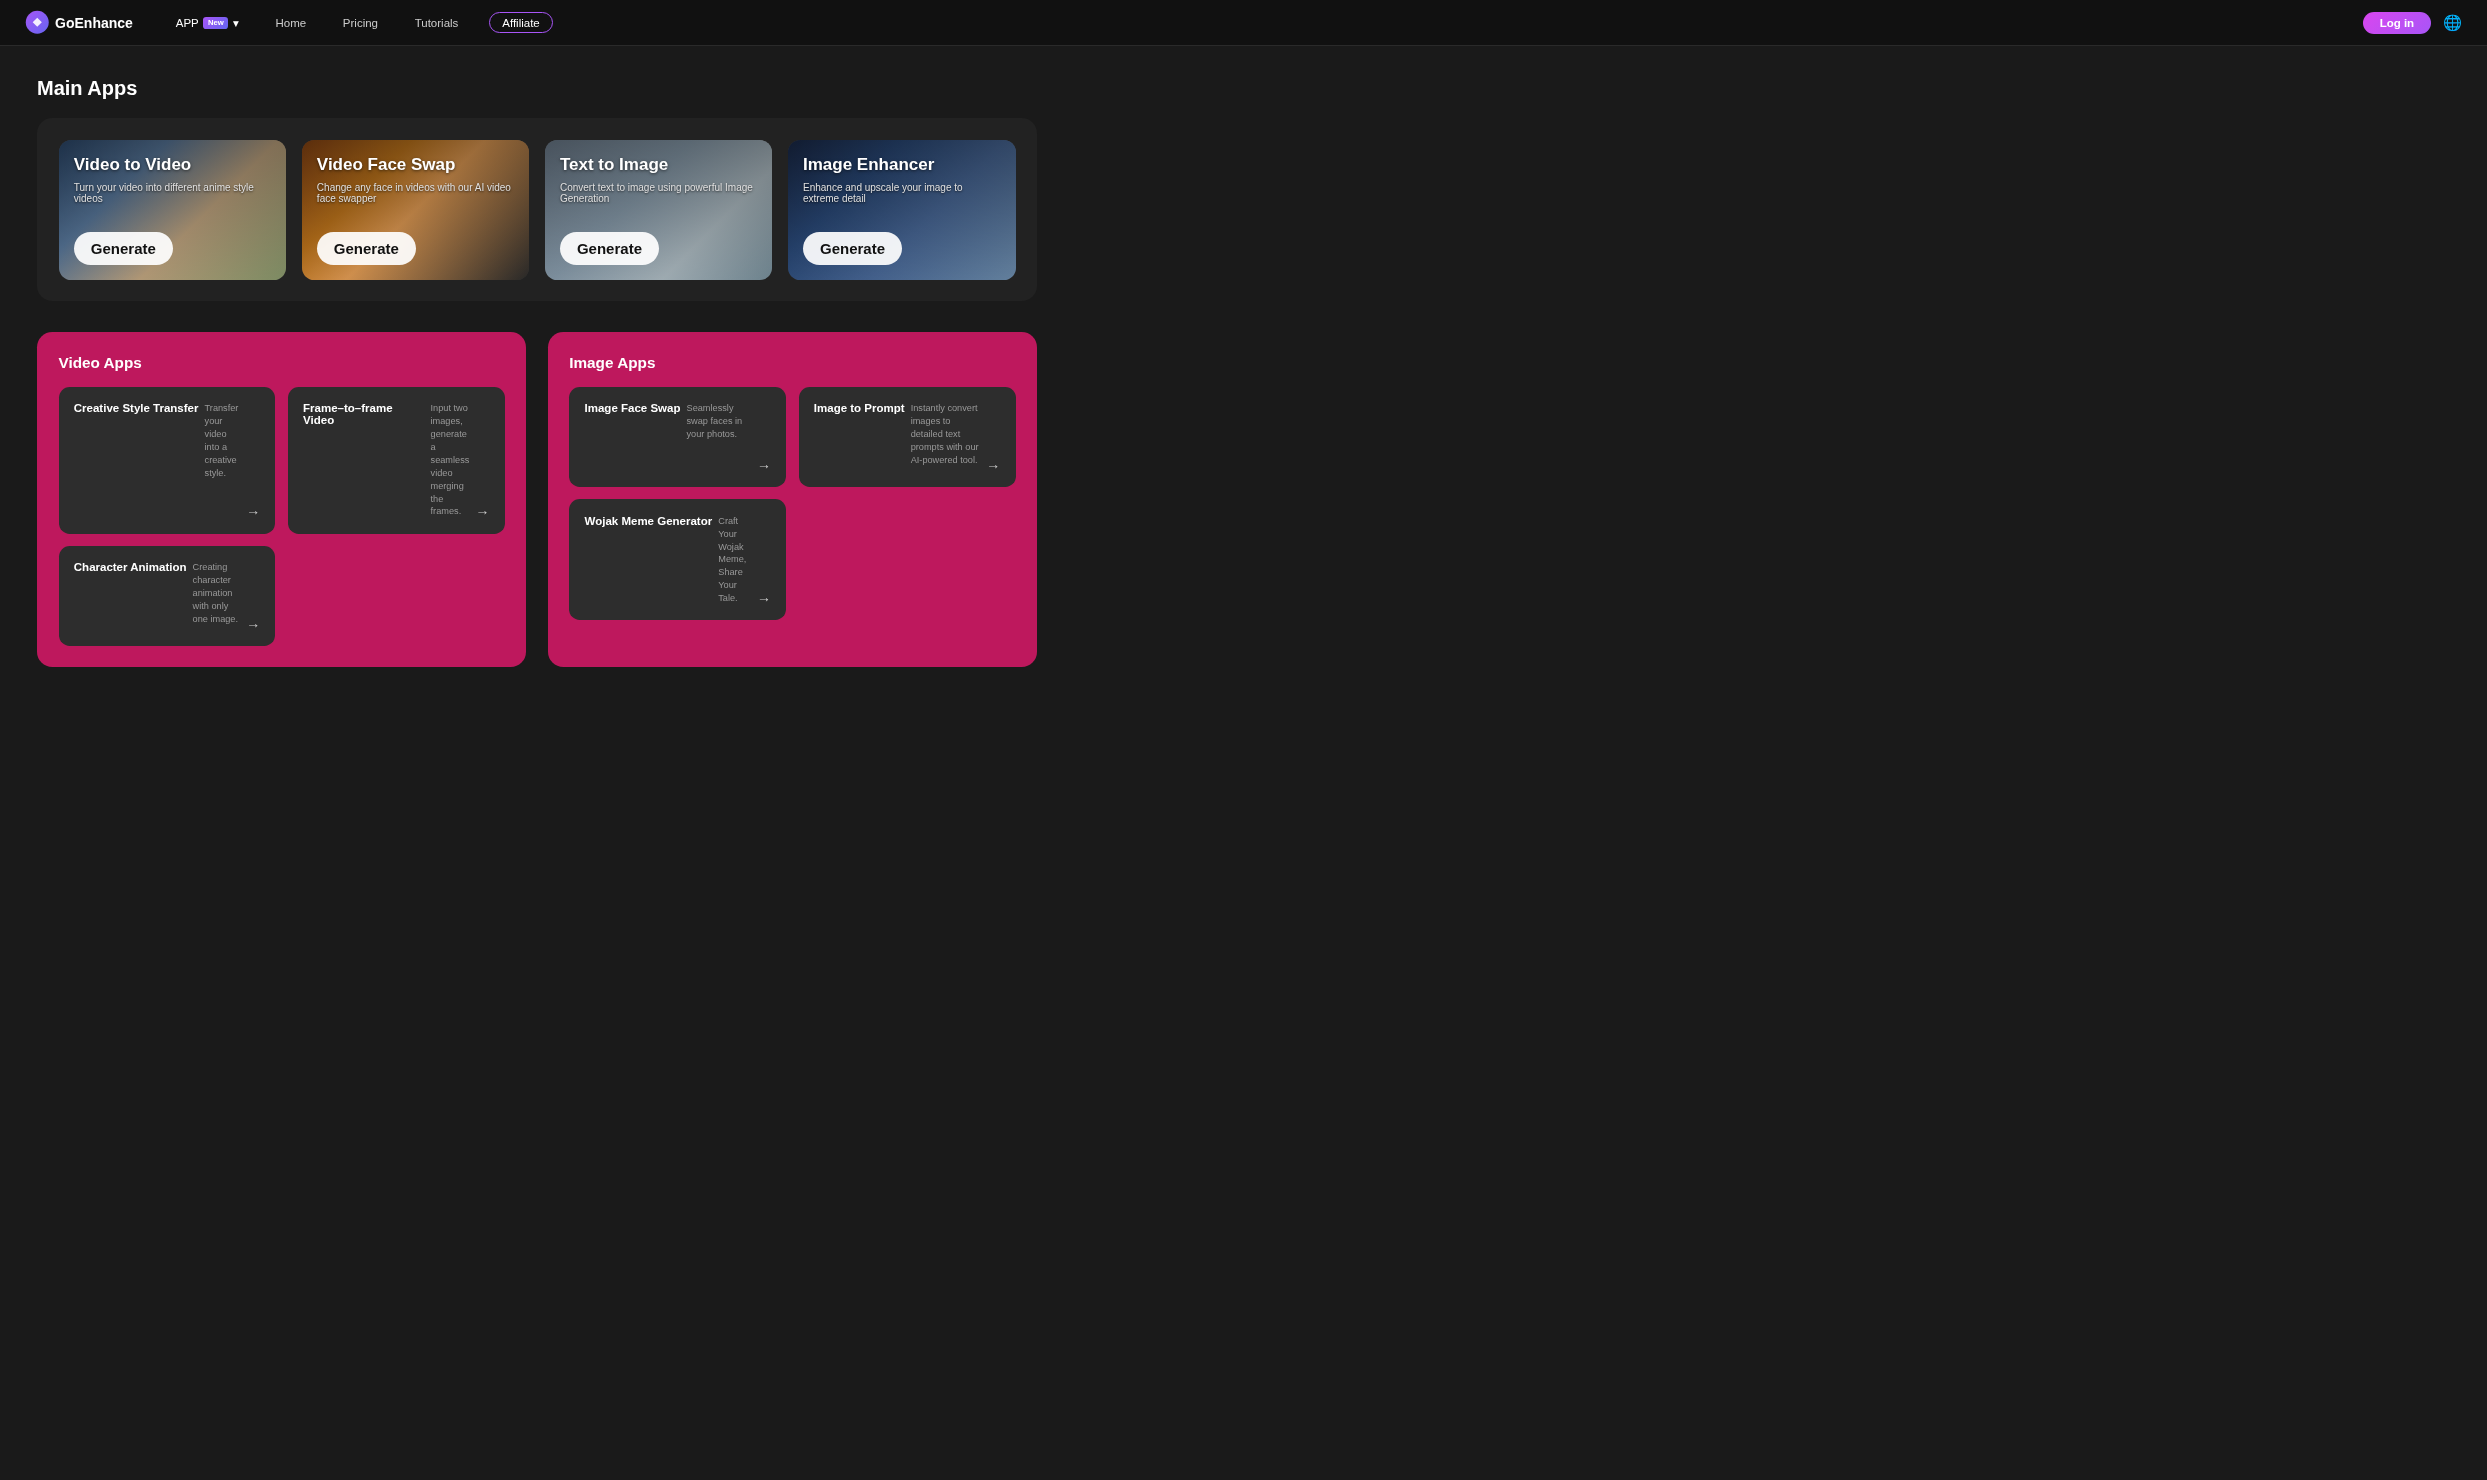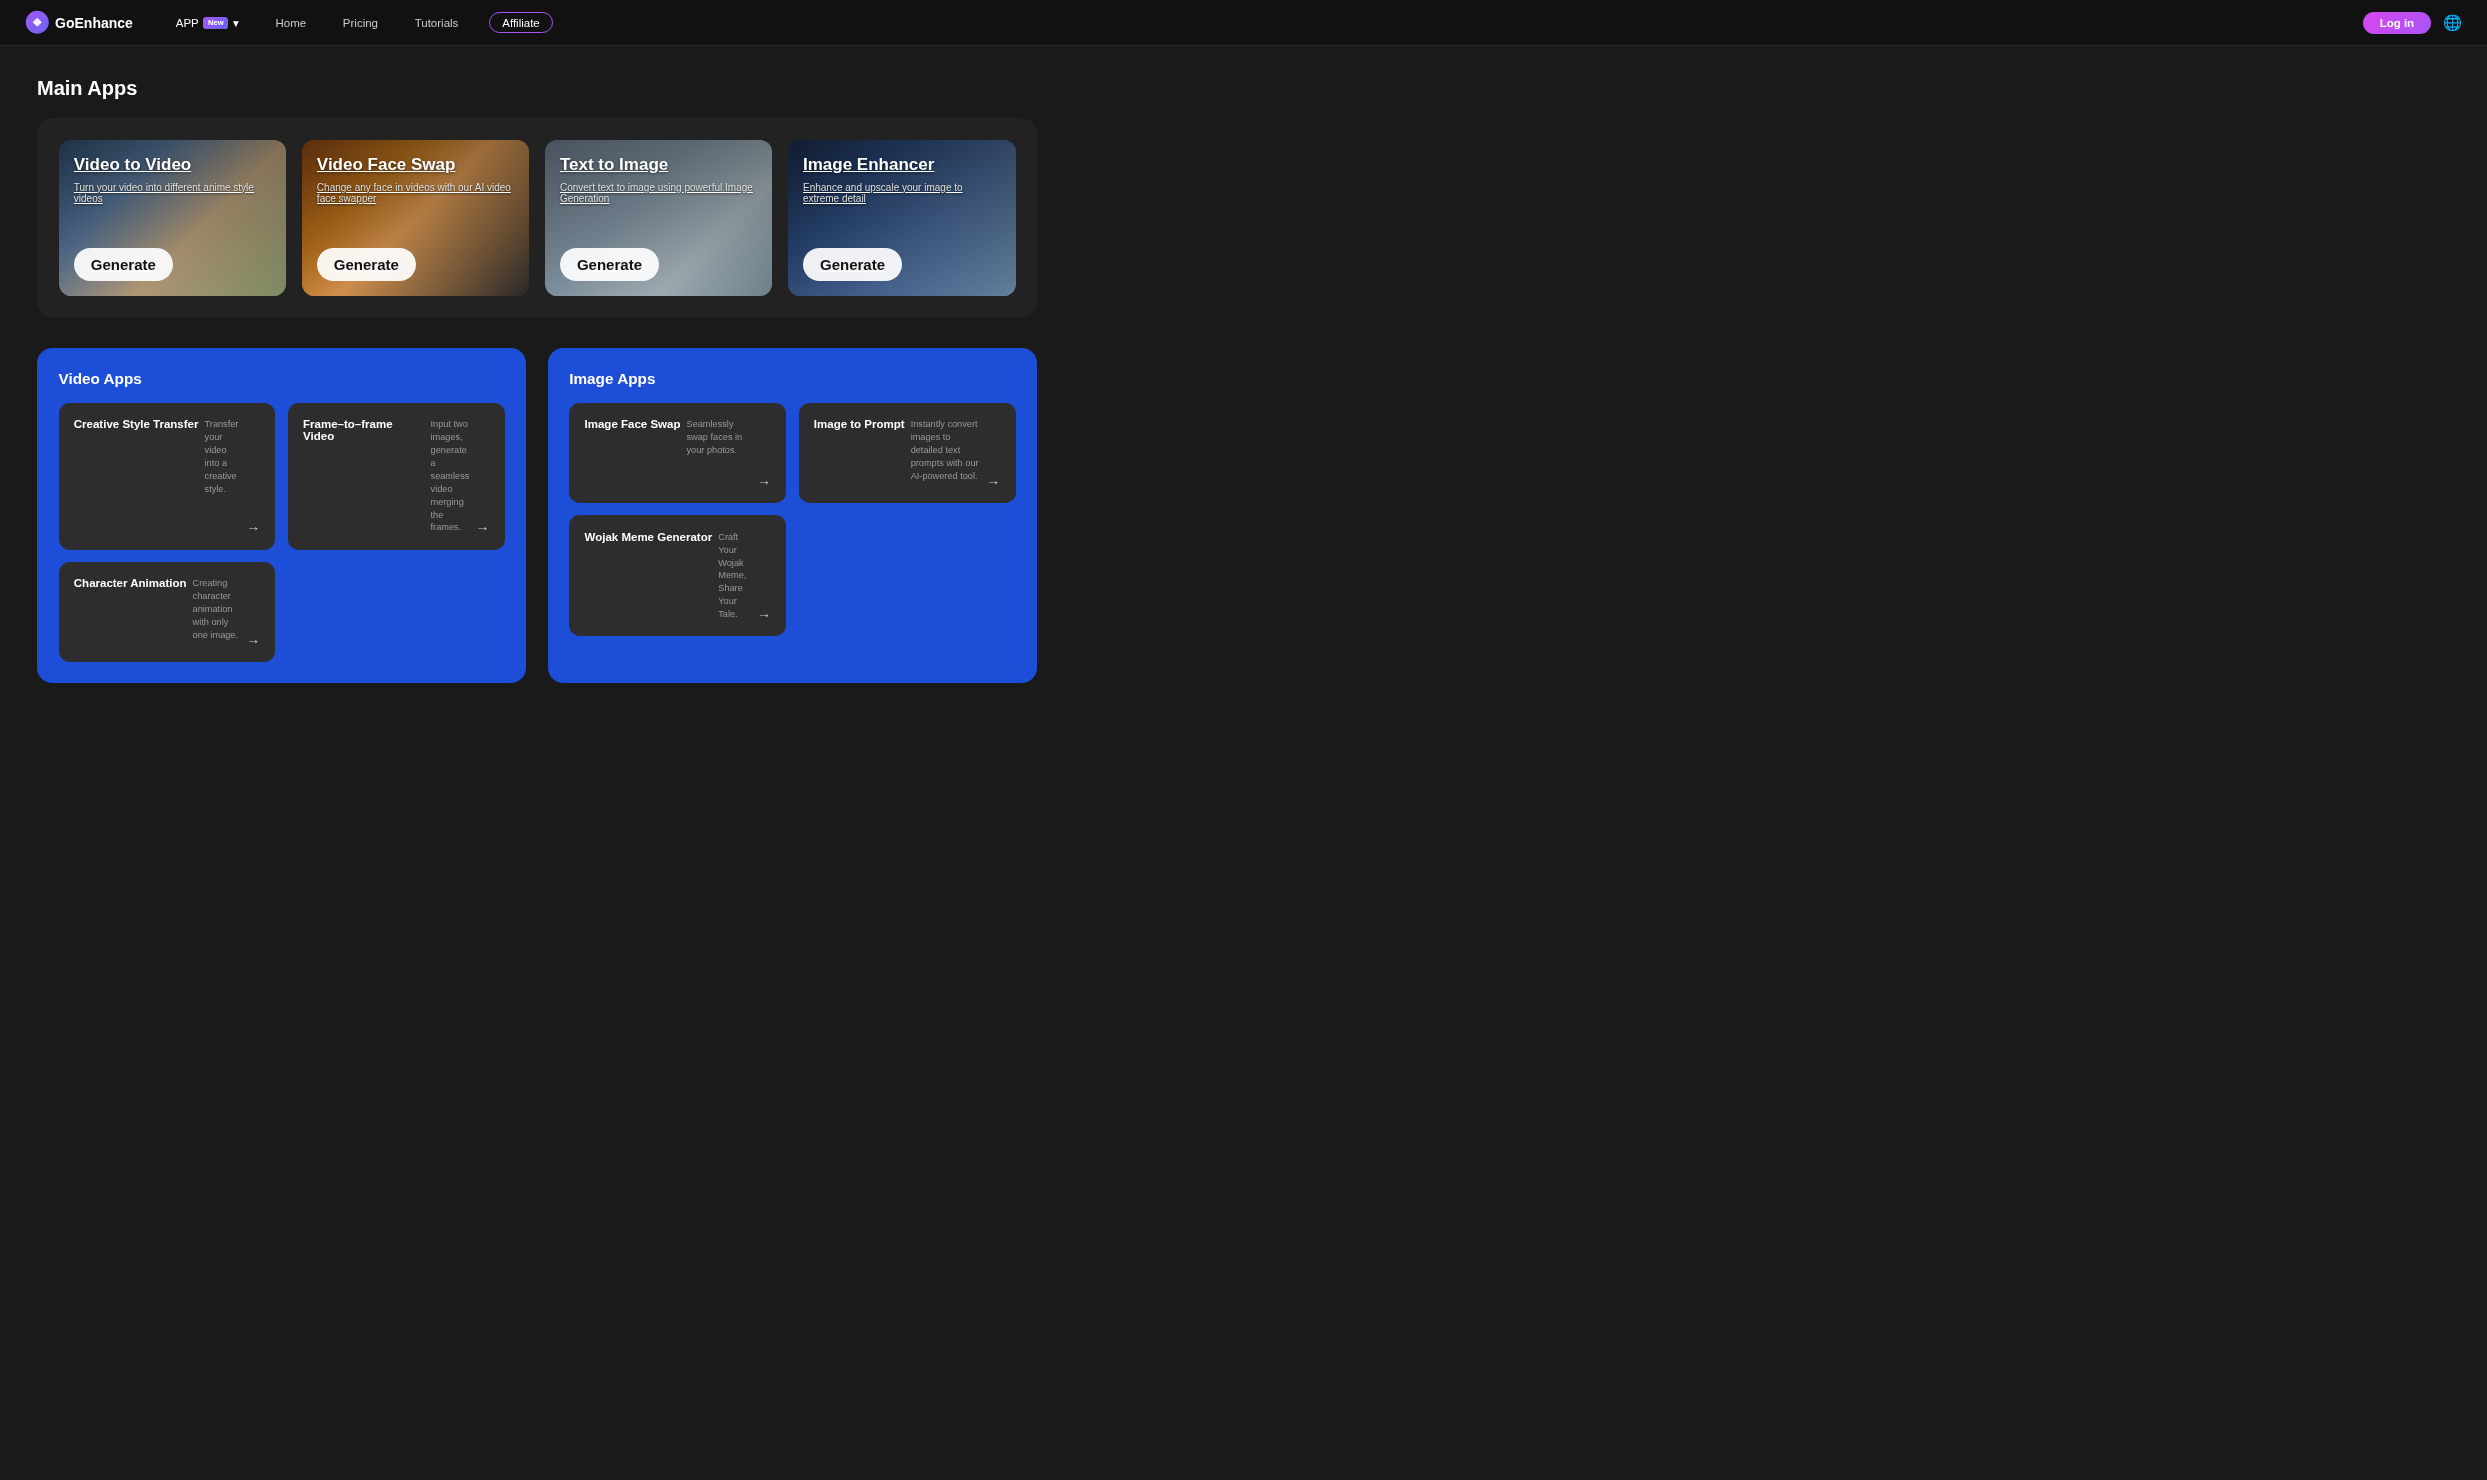--- a/index.html
+++ b/index.html
@@ -121,24 +121,23 @@
     .main-apps-grid {
       display: grid;
       grid-template-columns: repeat(4, 1fr);
       gap: 15.3px;
     }
 
     .main-app-card {
       border-radius: 12.3px;
       overflow: hidden;
       position: relative;
-      height: 156px;
+      height: 140px;
       cursor: pointer;
       background: #333;
-      text-decoration: underline;
     }
 
     .card-bg {
       position: absolute;
       inset: 0;
       background-size: cover;
       background-position: center;
     }
 
     .card-overlay {
@@ -201,21 +200,21 @@
     }
 
     
     .bottom-sections {
       display: grid;
       grid-template-columns: 1fr 1fr;
       gap: 21.5px;
     }
 
     .sub-section {
-      background: #1d4ed8;
+      background: #be185d;
       border-radius: 15.3px;
       padding: 21.5px;
     }
 
     .sub-section-title {
       font-size: 15.3px;
       font-weight: 700;
       color: #fff;
       margin-bottom: 15.3px;
     }

